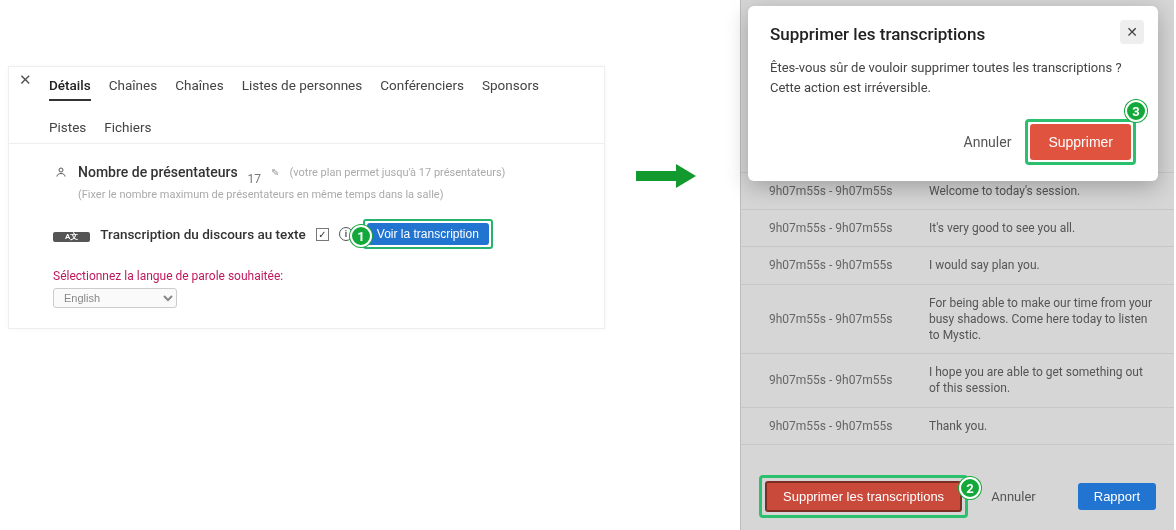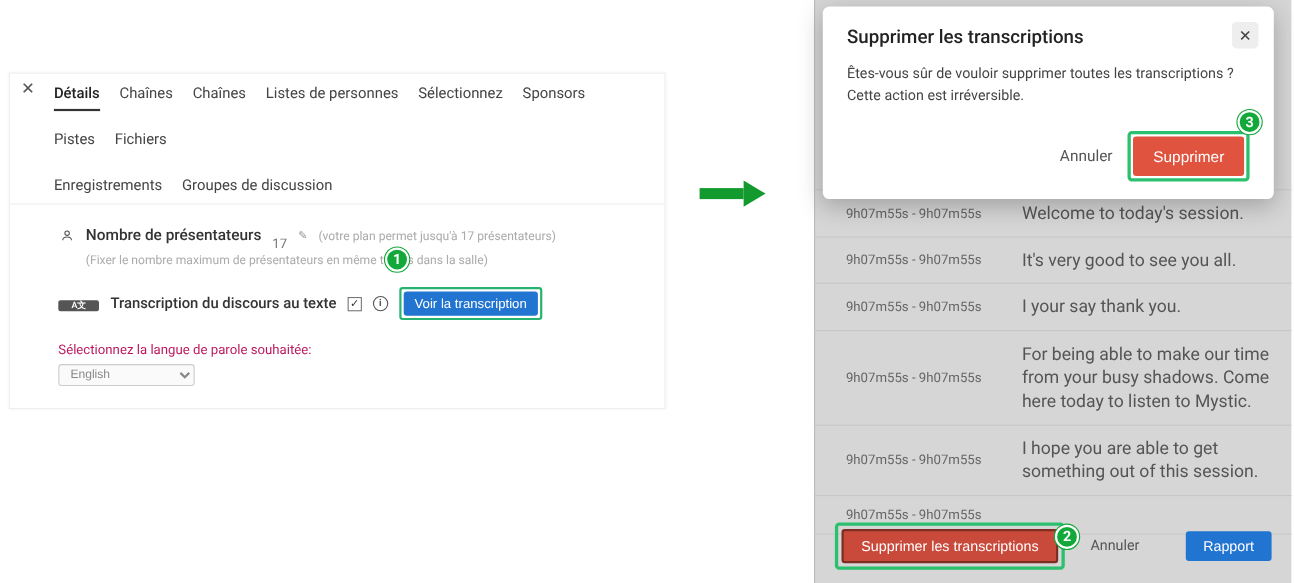--- a/index.html
+++ b/index.html
@@ -185,21 +185,21 @@
     font-size:12px;
   }
   .trow {
     display:flex;
     border-top:1px solid #c7c7c7;
     padding:10px 18px 10px 28px;
     color:#555;
     align-items:center;
   }
   .trow .time { width:160px; flex:0 0 160px; font-size:12px; color:#666; }
-  .trow .text { flex:1; font-size:16px; color:#555; line-height:1.35; }
+  .trow .text { flex:1; font-size:12px; color:#555; line-height:1.35; }
 
   .bottom-actions {
     position:absolute;
     left:0; bottom:12px;
     width:100%;
     display:flex;
     align-items:center;
     padding: 0 18px;
   }
   .delete-trans-wrap {
@@ -329,28 +329,24 @@
 <body>
 
 <div class="left-panel">
   <span class="close-x">✕</span>
 
   <div class="tabs">
     <span class="tab active">Détails</span>
     <span class="tab">Chaînes</span>
     <span class="tab">Chaînes</span>
     <span class="tab">Listes de personnes</span>
-    <span class="tab">Sélectionnez</span>
+    <span class="tab">Conférenciers</span>
     <span class="tab">Sponsors</span>
     <span class="tab">Pistes</span>
     <span class="tab">Fichiers</span>
-    <div class="row2">
-      <span class="tab">Enregistrements</span>
-      <span class="tab">Groupes de discussion</span>
-    </div>
   </div>
 
   <div class="section">
     <div class="row-line">
       <span class="icon-box">
         <svg width="12" height="12" viewBox="0 0 24 24" fill="none" stroke="#555" stroke-width="2">
             <circle cx="12" cy="8" r="4"></circle>
             <path d="M4 21c0-4 4-6 8-6s8 2 8 6"></path>
           </svg>
       </span>
@@ -388,32 +384,33 @@
     <div class="trow">
       <div class="time">9h07m55s - 9h07m55s</div>
       <div class="text">Welcome to today's session.</div>
     </div>
     <div class="trow">
       <div class="time">9h07m55s - 9h07m55s</div>
       <div class="text">It's very good to see you all.</div>
     </div>
     <div class="trow">
       <div class="time">9h07m55s - 9h07m55s</div>
-      <div class="text">I your say thank you.</div>
+      <div class="text">I would say plan you.</div>
     </div>
     <div class="trow">
       <div class="time">9h07m55s - 9h07m55s</div>
       <div class="text">For being able to make our time from your busy shadows. Come here today to listen to Mystic.</div>
     </div>
     <div class="trow">
       <div class="time">9h07m55s - 9h07m55s</div>
       <div class="text">I hope you are able to get something out of this session.</div>
     </div>
     <div class="trow" style="border-bottom:1px solid #c7c7c7;">
       <div class="time">9h07m55s - 9h07m55s</div>
+      <div class="text">Thank you.</div>
     </div>
   </div>
 
   <div class="bottom-actions">
     <span class="delete-trans-wrap">
       <button class="delete-trans-btn">Supprimer les transcriptions</button>
     </span>
     <span class="annuler-link">Annuler</span>
     <button class="rapport-btn">Rapport</button>
   </div>

